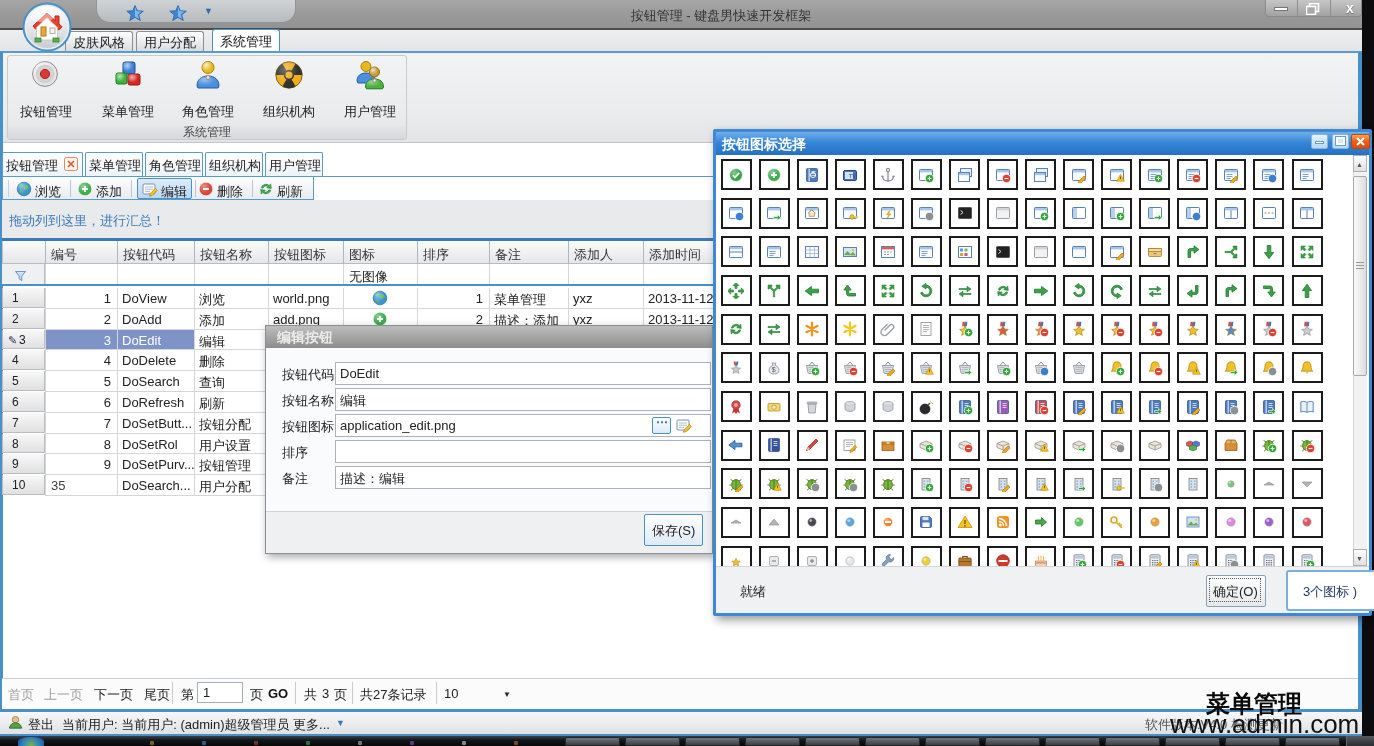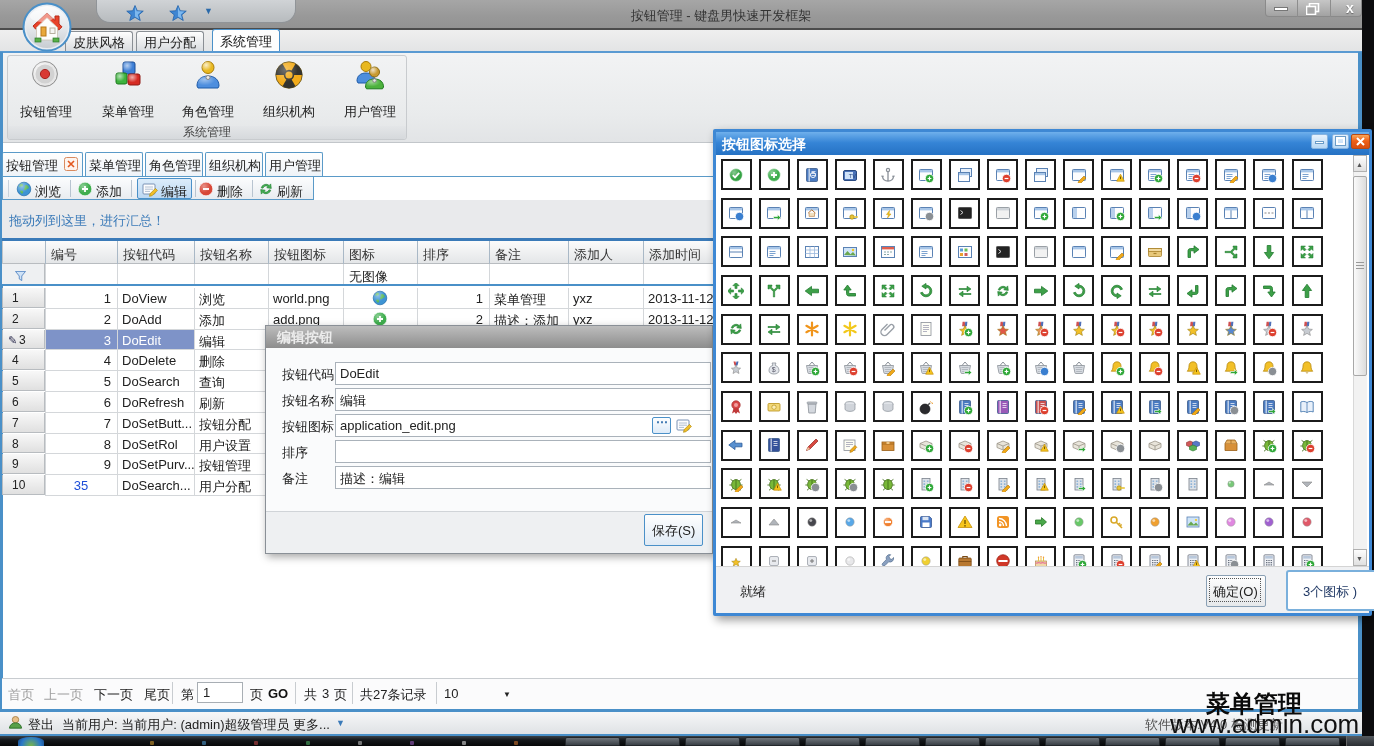--- a/index.html
+++ b/index.html
@@ -280,21 +280,21 @@
 <div class="t" style="left:199px;top:437px;font-size:13px;">用户设置</div>
 <div class="a" style="left:2px;top:454px;width:43px;height:20px;background:linear-gradient(#f8f8f8,#e0e0e0);border:1px solid #b8bcc0;border-top:none;"></div>
 <div class="t" style="left:12px;top:457px;">9</div>
 <div class="a" style="left:45px;top:474px;width:1311px;height:1px;background:#d4d7da;"></div>
 <div class="t" style="left:51px;top:457px;width:60px;text-align:right;color:#222;font-size:13px;">9</div>
 <div class="t" style="left:122px;top:457px;color:#222;font-size:13px;">DoSetPurv...</div>
 <div class="t" style="left:199px;top:457px;font-size:13px;">按钮管理</div>
 <div class="a" style="left:2px;top:475px;width:43px;height:20px;background:linear-gradient(#f8f8f8,#e0e0e0);border:1px solid #b8bcc0;border-top:none;"></div>
 <div class="t" style="left:12px;top:478px;">10</div>
 <div class="a" style="left:45px;top:495px;width:1311px;height:1px;background:#d4d7da;"></div>
-<div class="t" style="left:51px;top:478px;width:60px;text-align:center;color:#1d4ed8;font-size:13px;">35</div>
+<div class="t" style="left:51px;top:478px;width:60px;text-align:left;color:#404040;font-size:13px;">35</div>
 <div class="t" style="left:122px;top:478px;color:#222;font-size:13px;">DoSearch...</div>
 <div class="t" style="left:199px;top:478px;font-size:13px;">用户分配</div>
 <div class="a" style="left:45px;top:288px;width:1px;height:208px;background:#d4d7da;"></div>
 <div class="a" style="left:117px;top:288px;width:1px;height:208px;background:#d4d7da;"></div>
 <div class="a" style="left:194px;top:288px;width:1px;height:208px;background:#d4d7da;"></div>
 <div class="a" style="left:268px;top:288px;width:1px;height:208px;background:#d4d7da;"></div>
 <div class="a" style="left:343px;top:288px;width:1px;height:208px;background:#d4d7da;"></div>
 <div class="a" style="left:417px;top:288px;width:1px;height:208px;background:#d4d7da;"></div>
 <div class="a" style="left:489px;top:288px;width:1px;height:208px;background:#d4d7da;"></div>
 <div class="a" style="left:568px;top:288px;width:1px;height:208px;background:#d4d7da;"></div>

